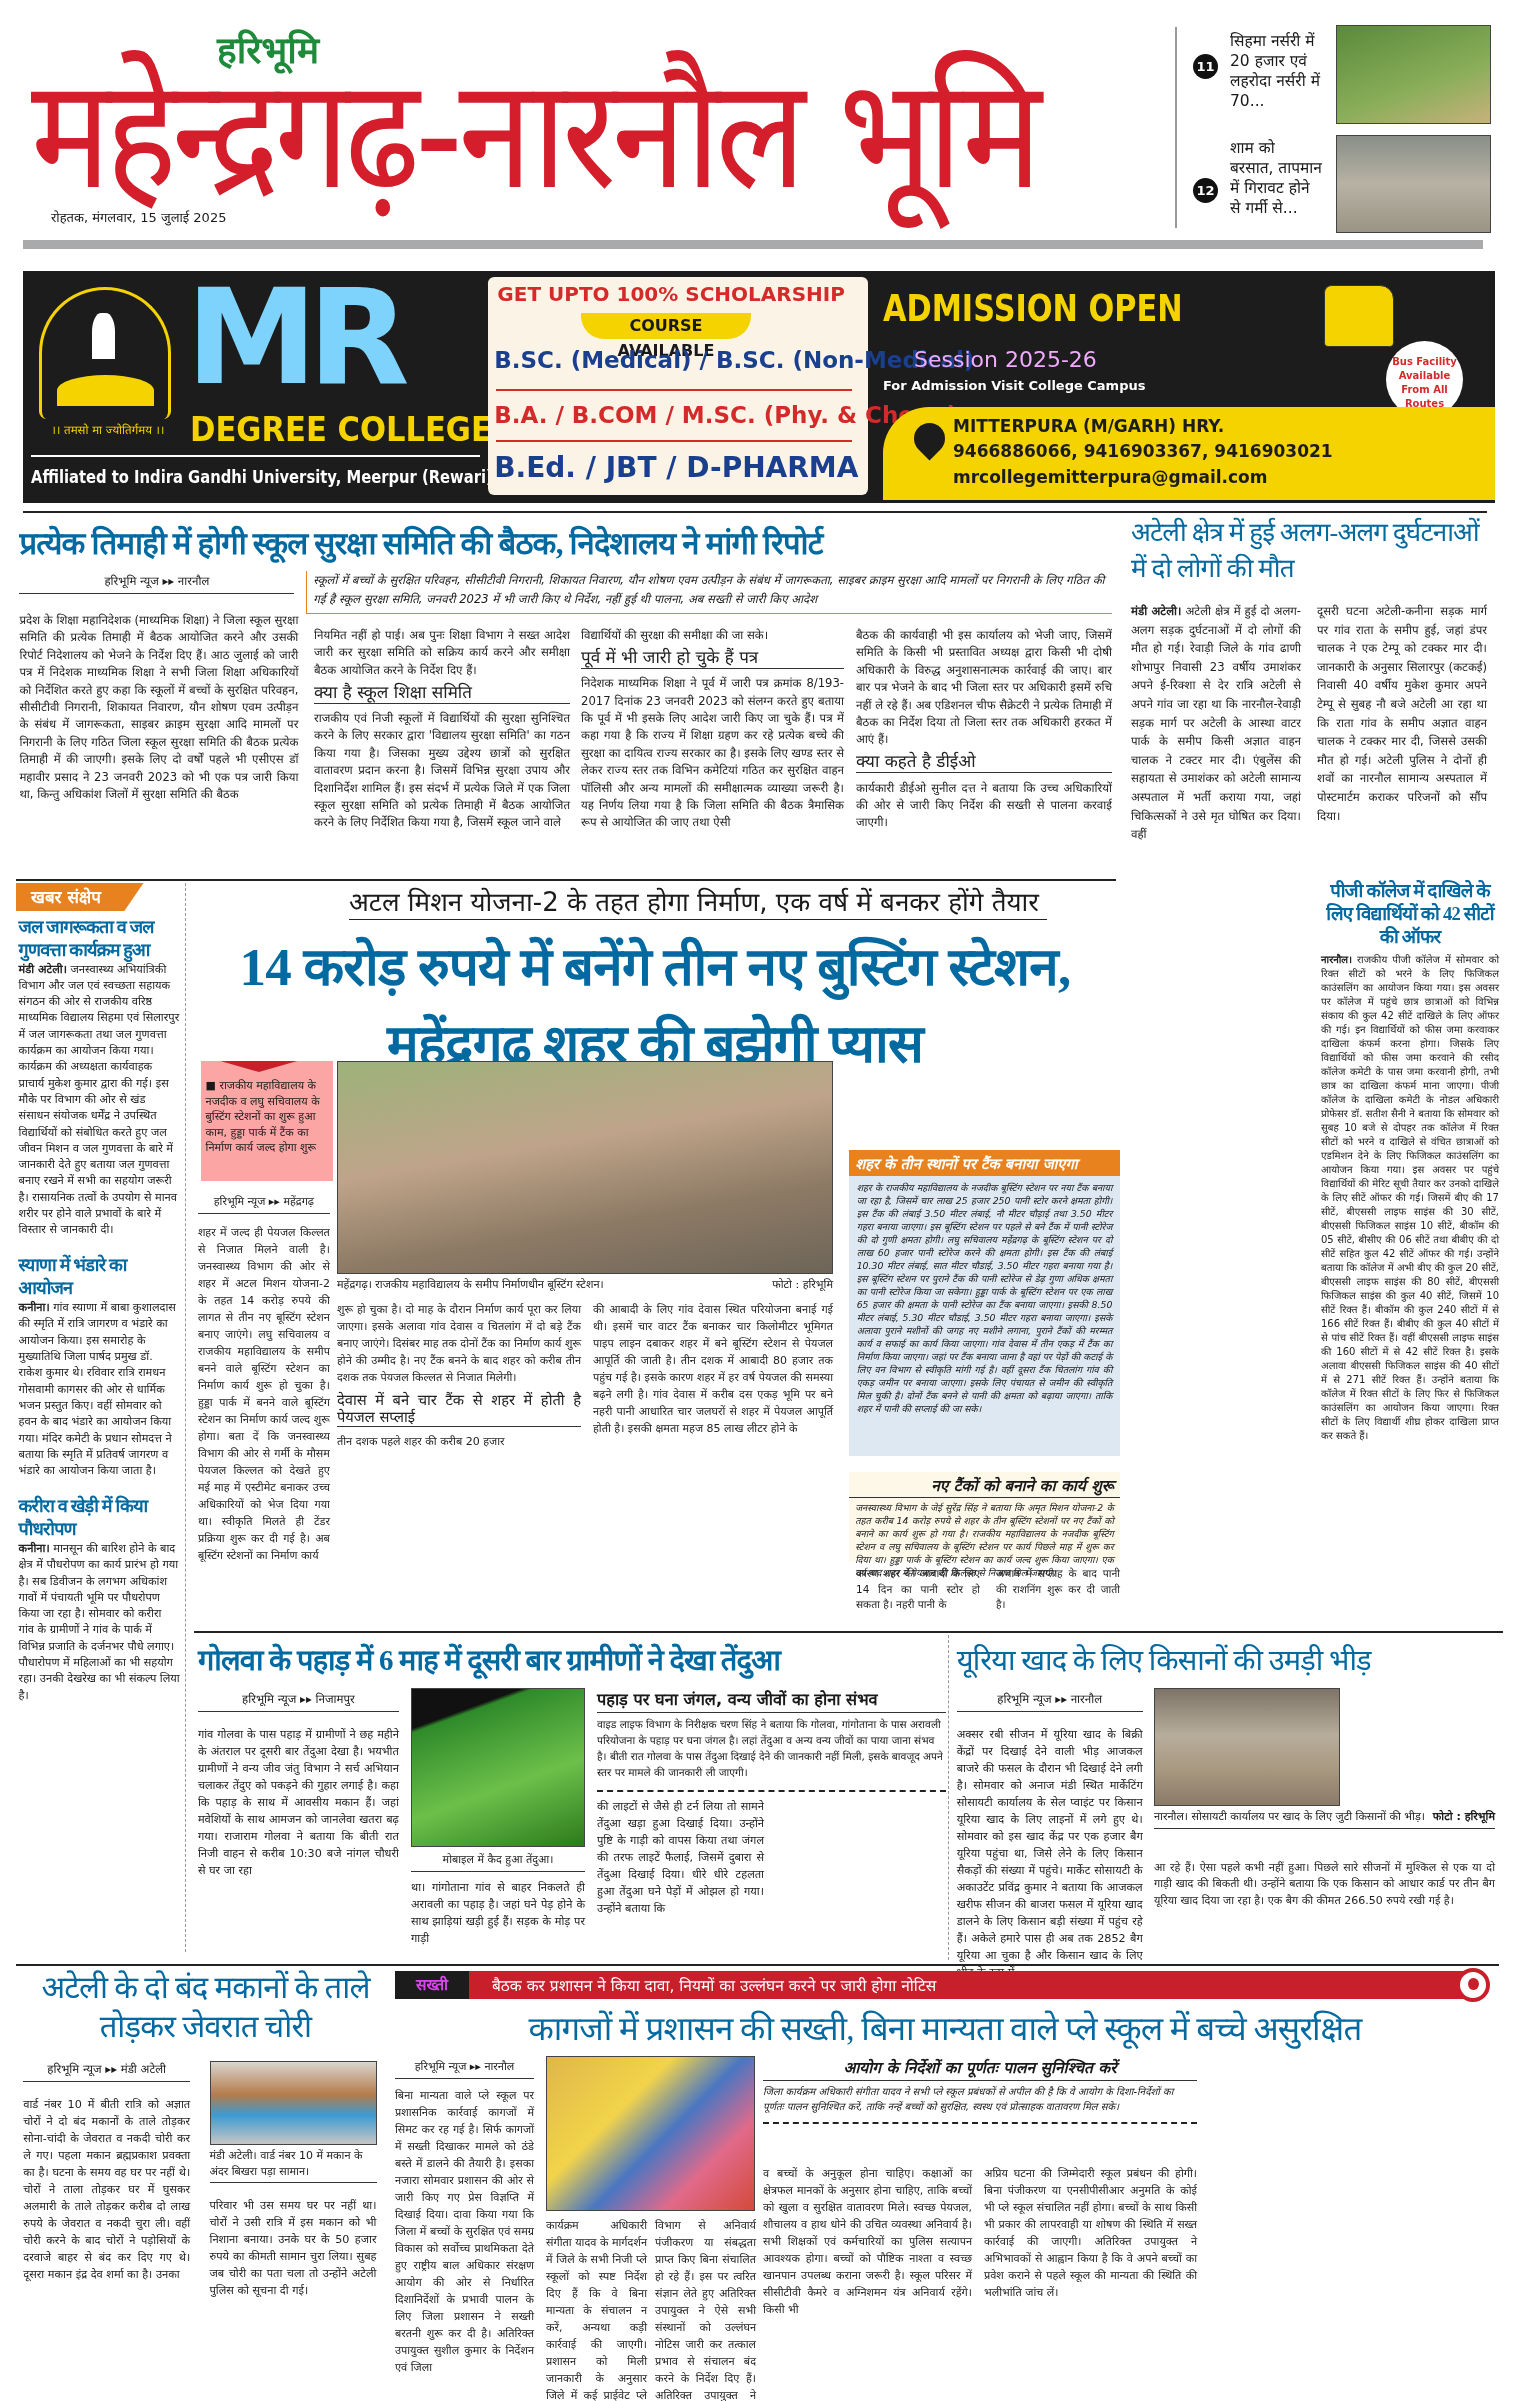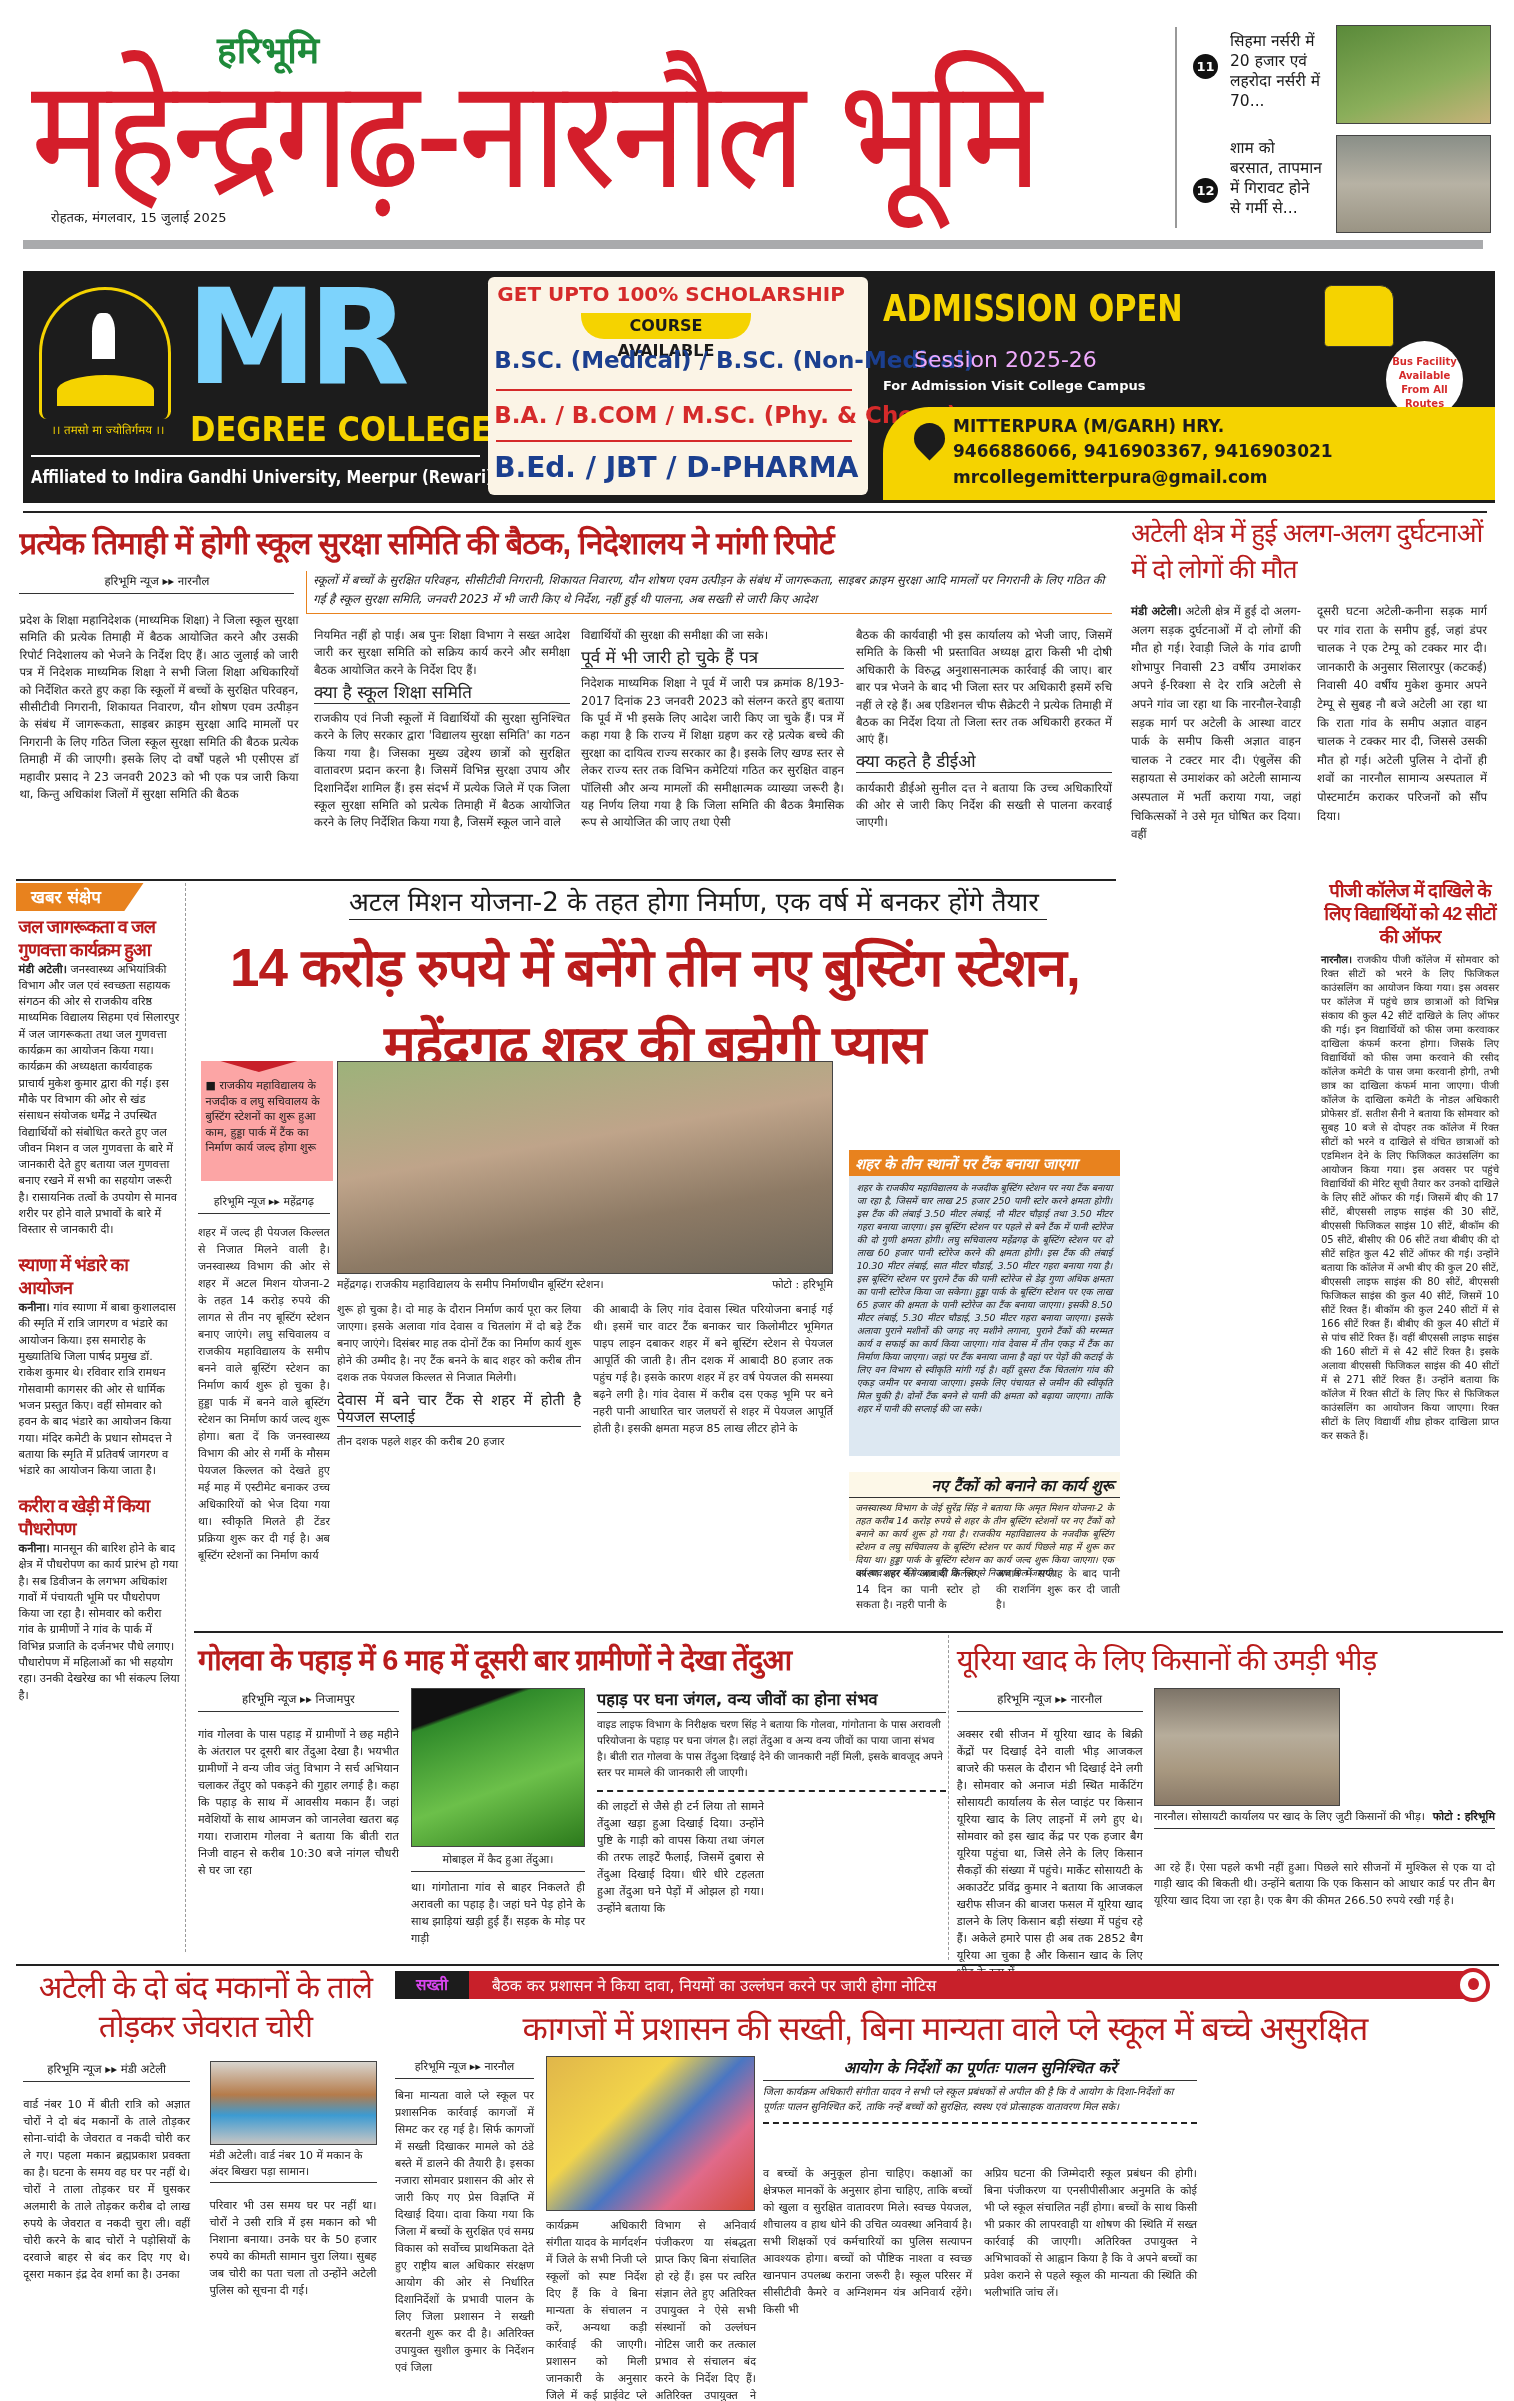--- a/index.html
+++ b/index.html
@@ -1,18 +1,18 @@
 <!DOCTYPE html>
 <html style="font-size:12.4px"><head>
 <meta charset="utf-8">
 <style>
 *{box-sizing:border-box;margin:0;padding:0}
 body{width:1514px;height:2401px;background:#fff;font-family:"DejaVu Sans",sans-serif;color:#1a1a1a;position:relative;overflow:hidden}
 .abs{position:absolute}
-.hd{font-family:Liberation Sans, sans-serif;font-weight:bold;color:#b91c1c;letter-spacing:-0.8px}
+.hd{font-family:Liberation Serif, serif;font-weight:bold;color:#0369a1;letter-spacing:-0.8px}
 .body-text{font-size:11.6px;line-height:17.4px;text-align:justify;color:#222}
 .byline{font-size:11.6px;text-align:center;padding-bottom:4.6px;border-bottom:1.5px solid #333;margin-bottom:6.2px}
 .sub{font-weight:normal;font-size:17px;border-bottom:1.5px solid #333;padding-bottom:1.5px;margin:4.6px 0 6.2px}
 .photo{background:linear-gradient(135deg,#7a8a5a,#b89a6a 50%,#8a7a5a);border:0.8px solid #444}
 .caption{font-size:11px;line-height:15.5px}
 .rule{position:absolute;background:#222}
 .col{position:absolute}
 </style>
 </head>
 <body>

